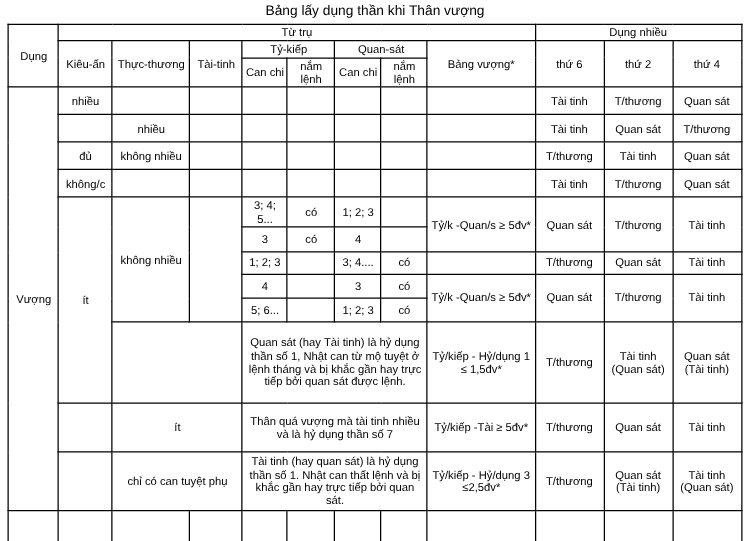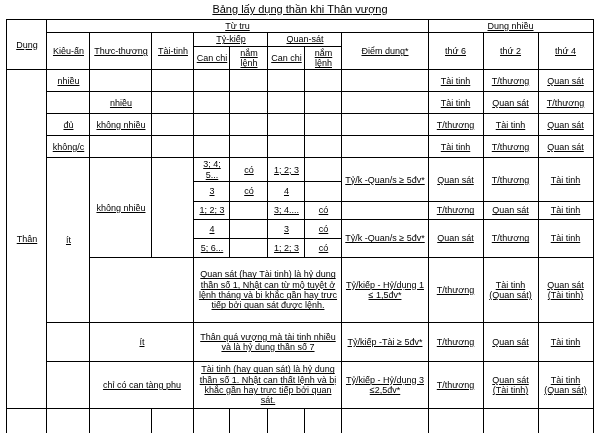--- a/index.html
+++ b/index.html
@@ -12,21 +12,20 @@
     height: 433px;
     font-family: "Liberation Sans", sans-serif;
     color: #000000;
     overflow: hidden;
   }
   .page {
     position: relative;
     width: 600px;
     height: 433px;
     box-sizing: border-box;
-    text-decoration: underline;
   }
   .title {
     text-align: center;
     font-size: 11px;
     padding: 3px 0 4px 0;
     font-family: "Liberation Sans", sans-serif;
   }
   table.grid {
     border-collapse: collapse;
     width: 586px;
@@ -86,35 +85,35 @@
         <td colspan="8">Từ trụ</td>
         <td colspan="3">Dụng nhiều</td>
       </tr>
 
       <tr>
         <td rowspan="2">Kiêu-ấn</td>
         <td rowspan="2">Thực-thương</td>
         <td rowspan="2">Tài-tinh</td>
         <td colspan="2">Tỷ-kiếp</td>
         <td colspan="2">Quan-sát</td>
-        <td rowspan="2">Điểm dụng*</td>
+        <td rowspan="2">Bảng vượng*</td>
         <td rowspan="2">thứ 6</td>
         <td rowspan="2">thứ 2</td>
         <td rowspan="2">thứ 4</td>
       </tr>
 
       <tr>
         <td class="small">Can chi</td>
         <td class="small">nắm lệnh</td>
         <td class="small">Can chi</td>
         <td class="small">nắm lệnh</td>
       </tr>
 
       <tr>
-        <td rowspan="12" class="h-vuong">Thân</td>
+        <td rowspan="12" class="h-vuong">Vượng</td>
         <td style="height:19px">nhiều</td>
         <td></td>
         <td></td>
         <td></td>
         <td></td>
         <td></td>
         <td></td>
         <td></td>
         <td>Tài tinh</td>
         <td>T/thương</td>
@@ -227,21 +226,21 @@
         <td colspan="2">ít</td>
         <td colspan="4" class="cell-note" style="height:36px">Thân quá vượng mà tài tinh nhiều và là hỷ dụng thần số 7</td>
         <td class="small">Tỷ/kiếp -Tài ≥ 5đv*</td>
         <td>T/thương</td>
         <td>Quan sát</td>
         <td>Tài tinh</td>
       </tr>
 
       <tr>
         <td></td>
-        <td colspan="2" class="left pad-l">chỉ có can tàng phụ</td>
+        <td colspan="2" class="left pad-l">chỉ có can tuyệt phụ</td>
         <td colspan="4" class="cell-note" style="height:44px">Tài tinh (hay quan sát) là hỷ dụng thần số 1. Nhật can thất lệnh và bị khắc gần hay trực tiếp bởi quan sát.</td>
         <td class="small">Tỷ/kiếp - Hỷ/dụng 3 ≤2,5đv*</td>
         <td>T/thương</td>
         <td>Quan sát (Tài tinh)</td>
         <td>Tài tinh (Quan sát)</td>
       </tr>
 
       <tr>
         <td style="height:28px"></td>
         <td></td>

